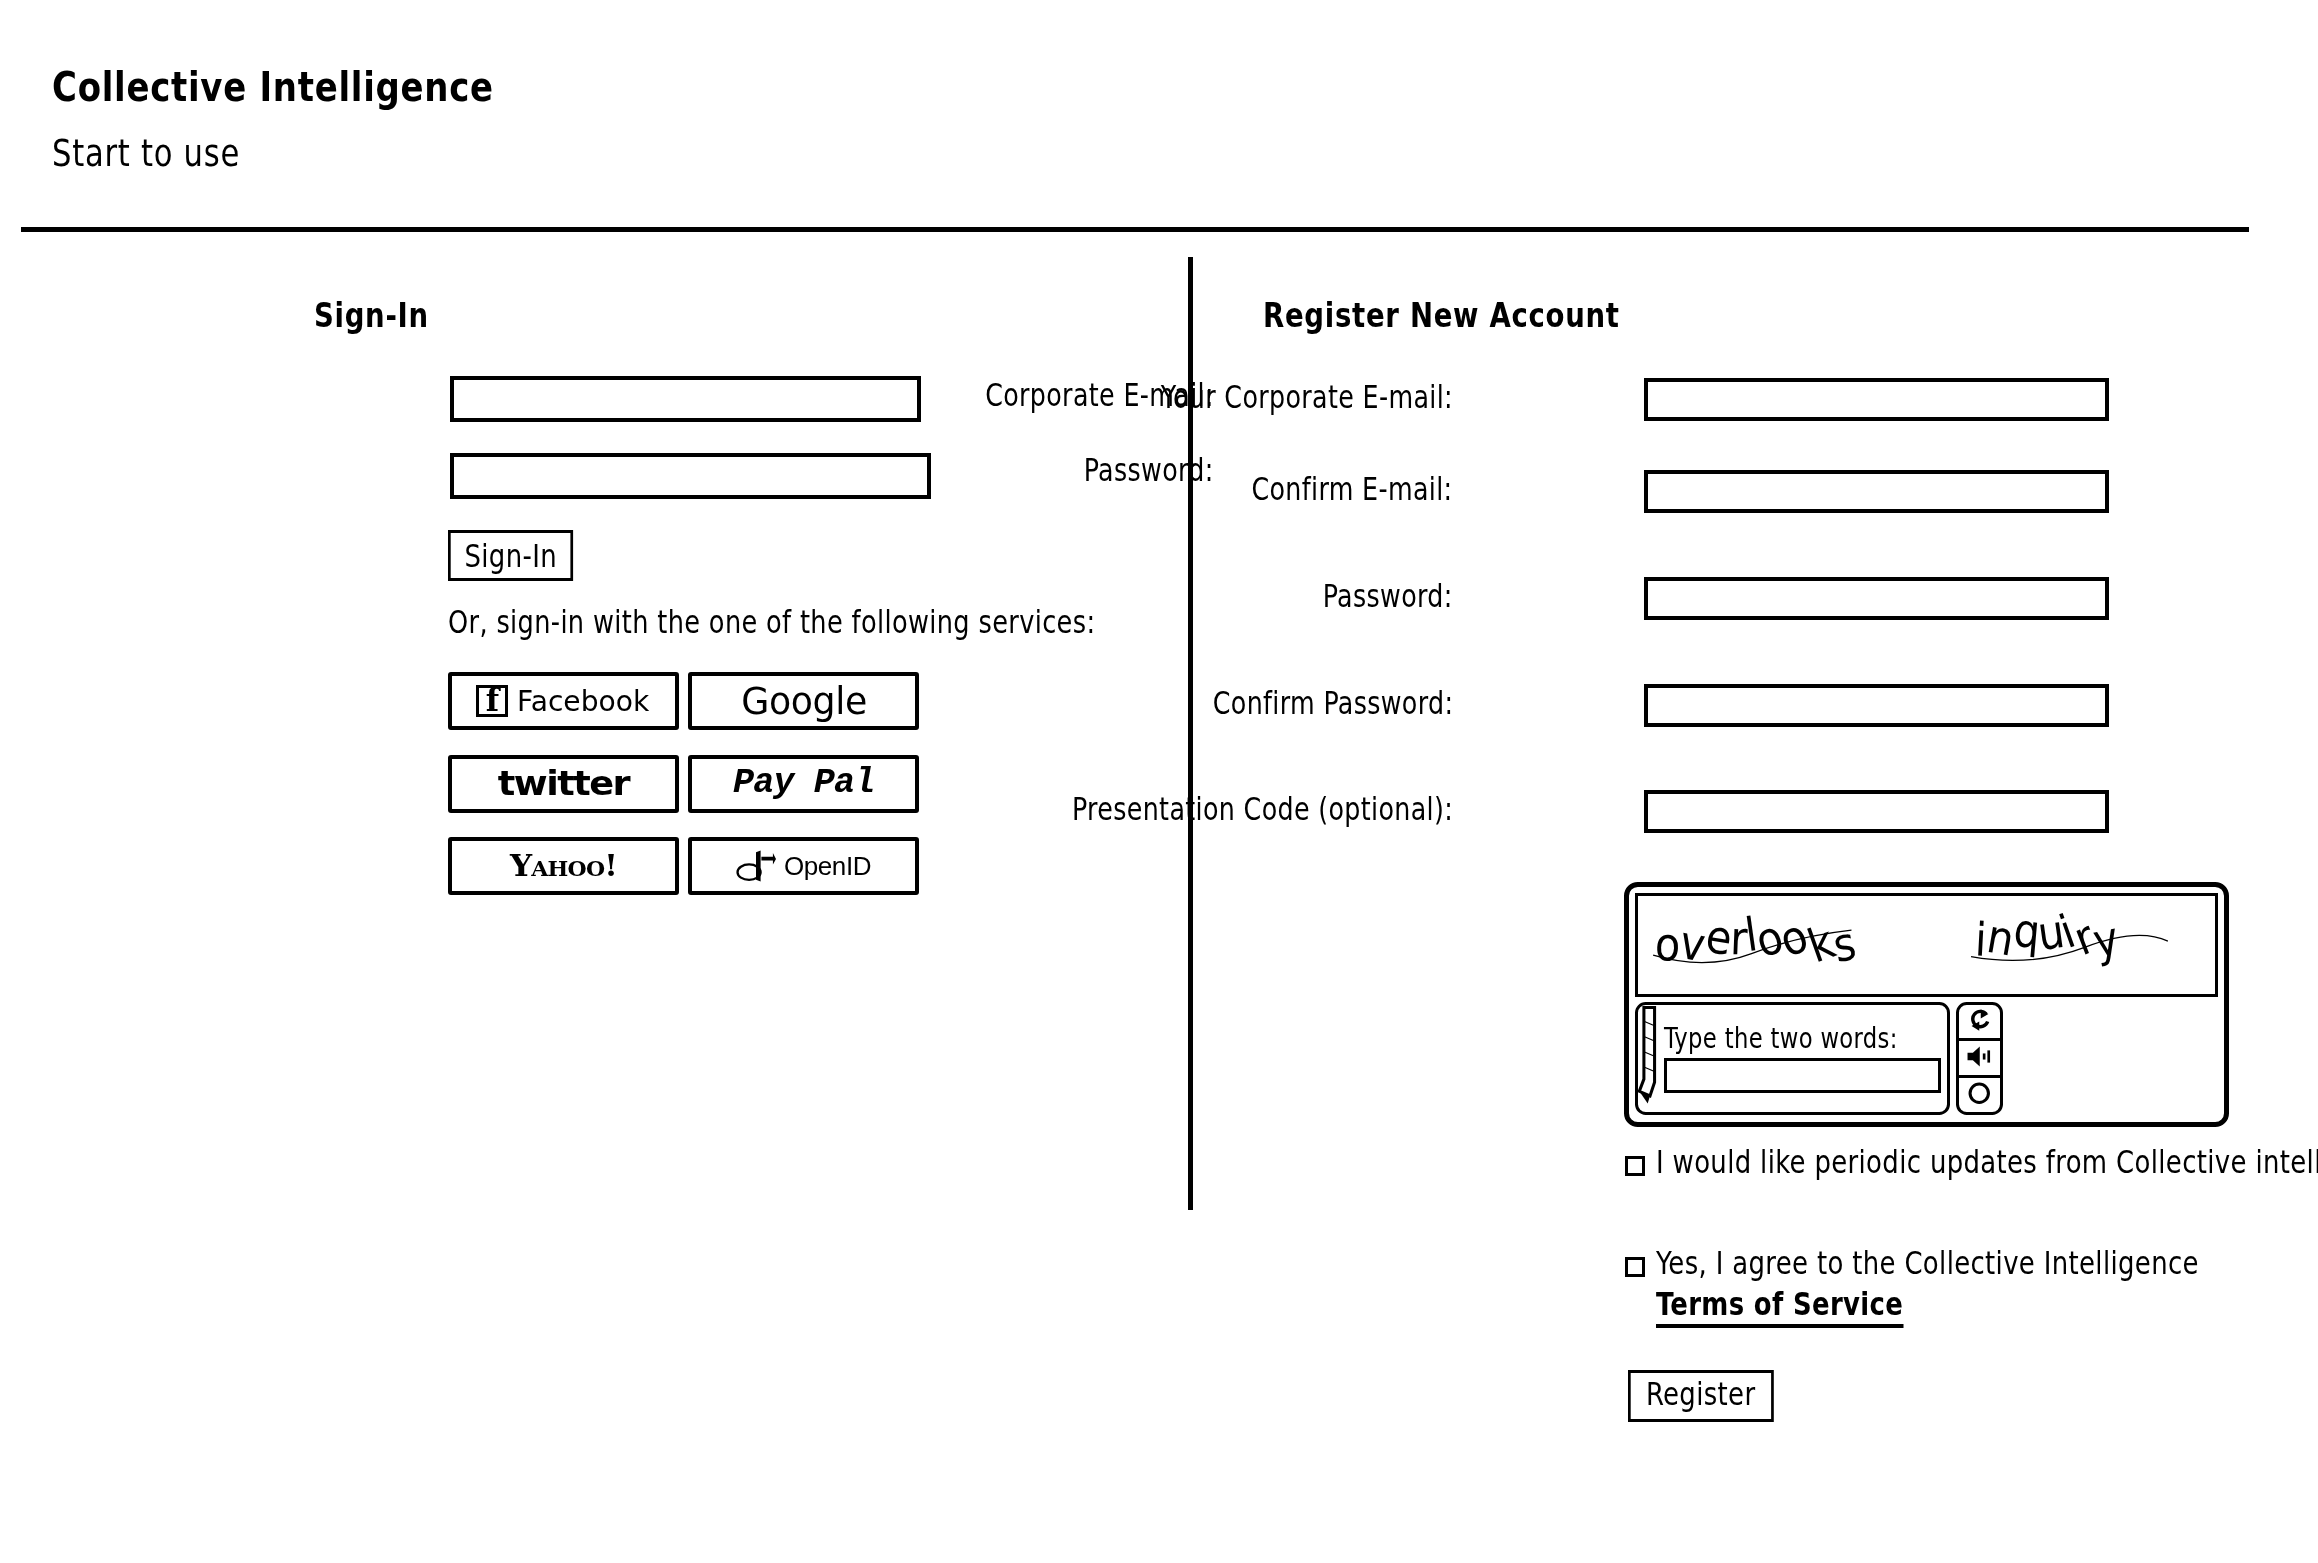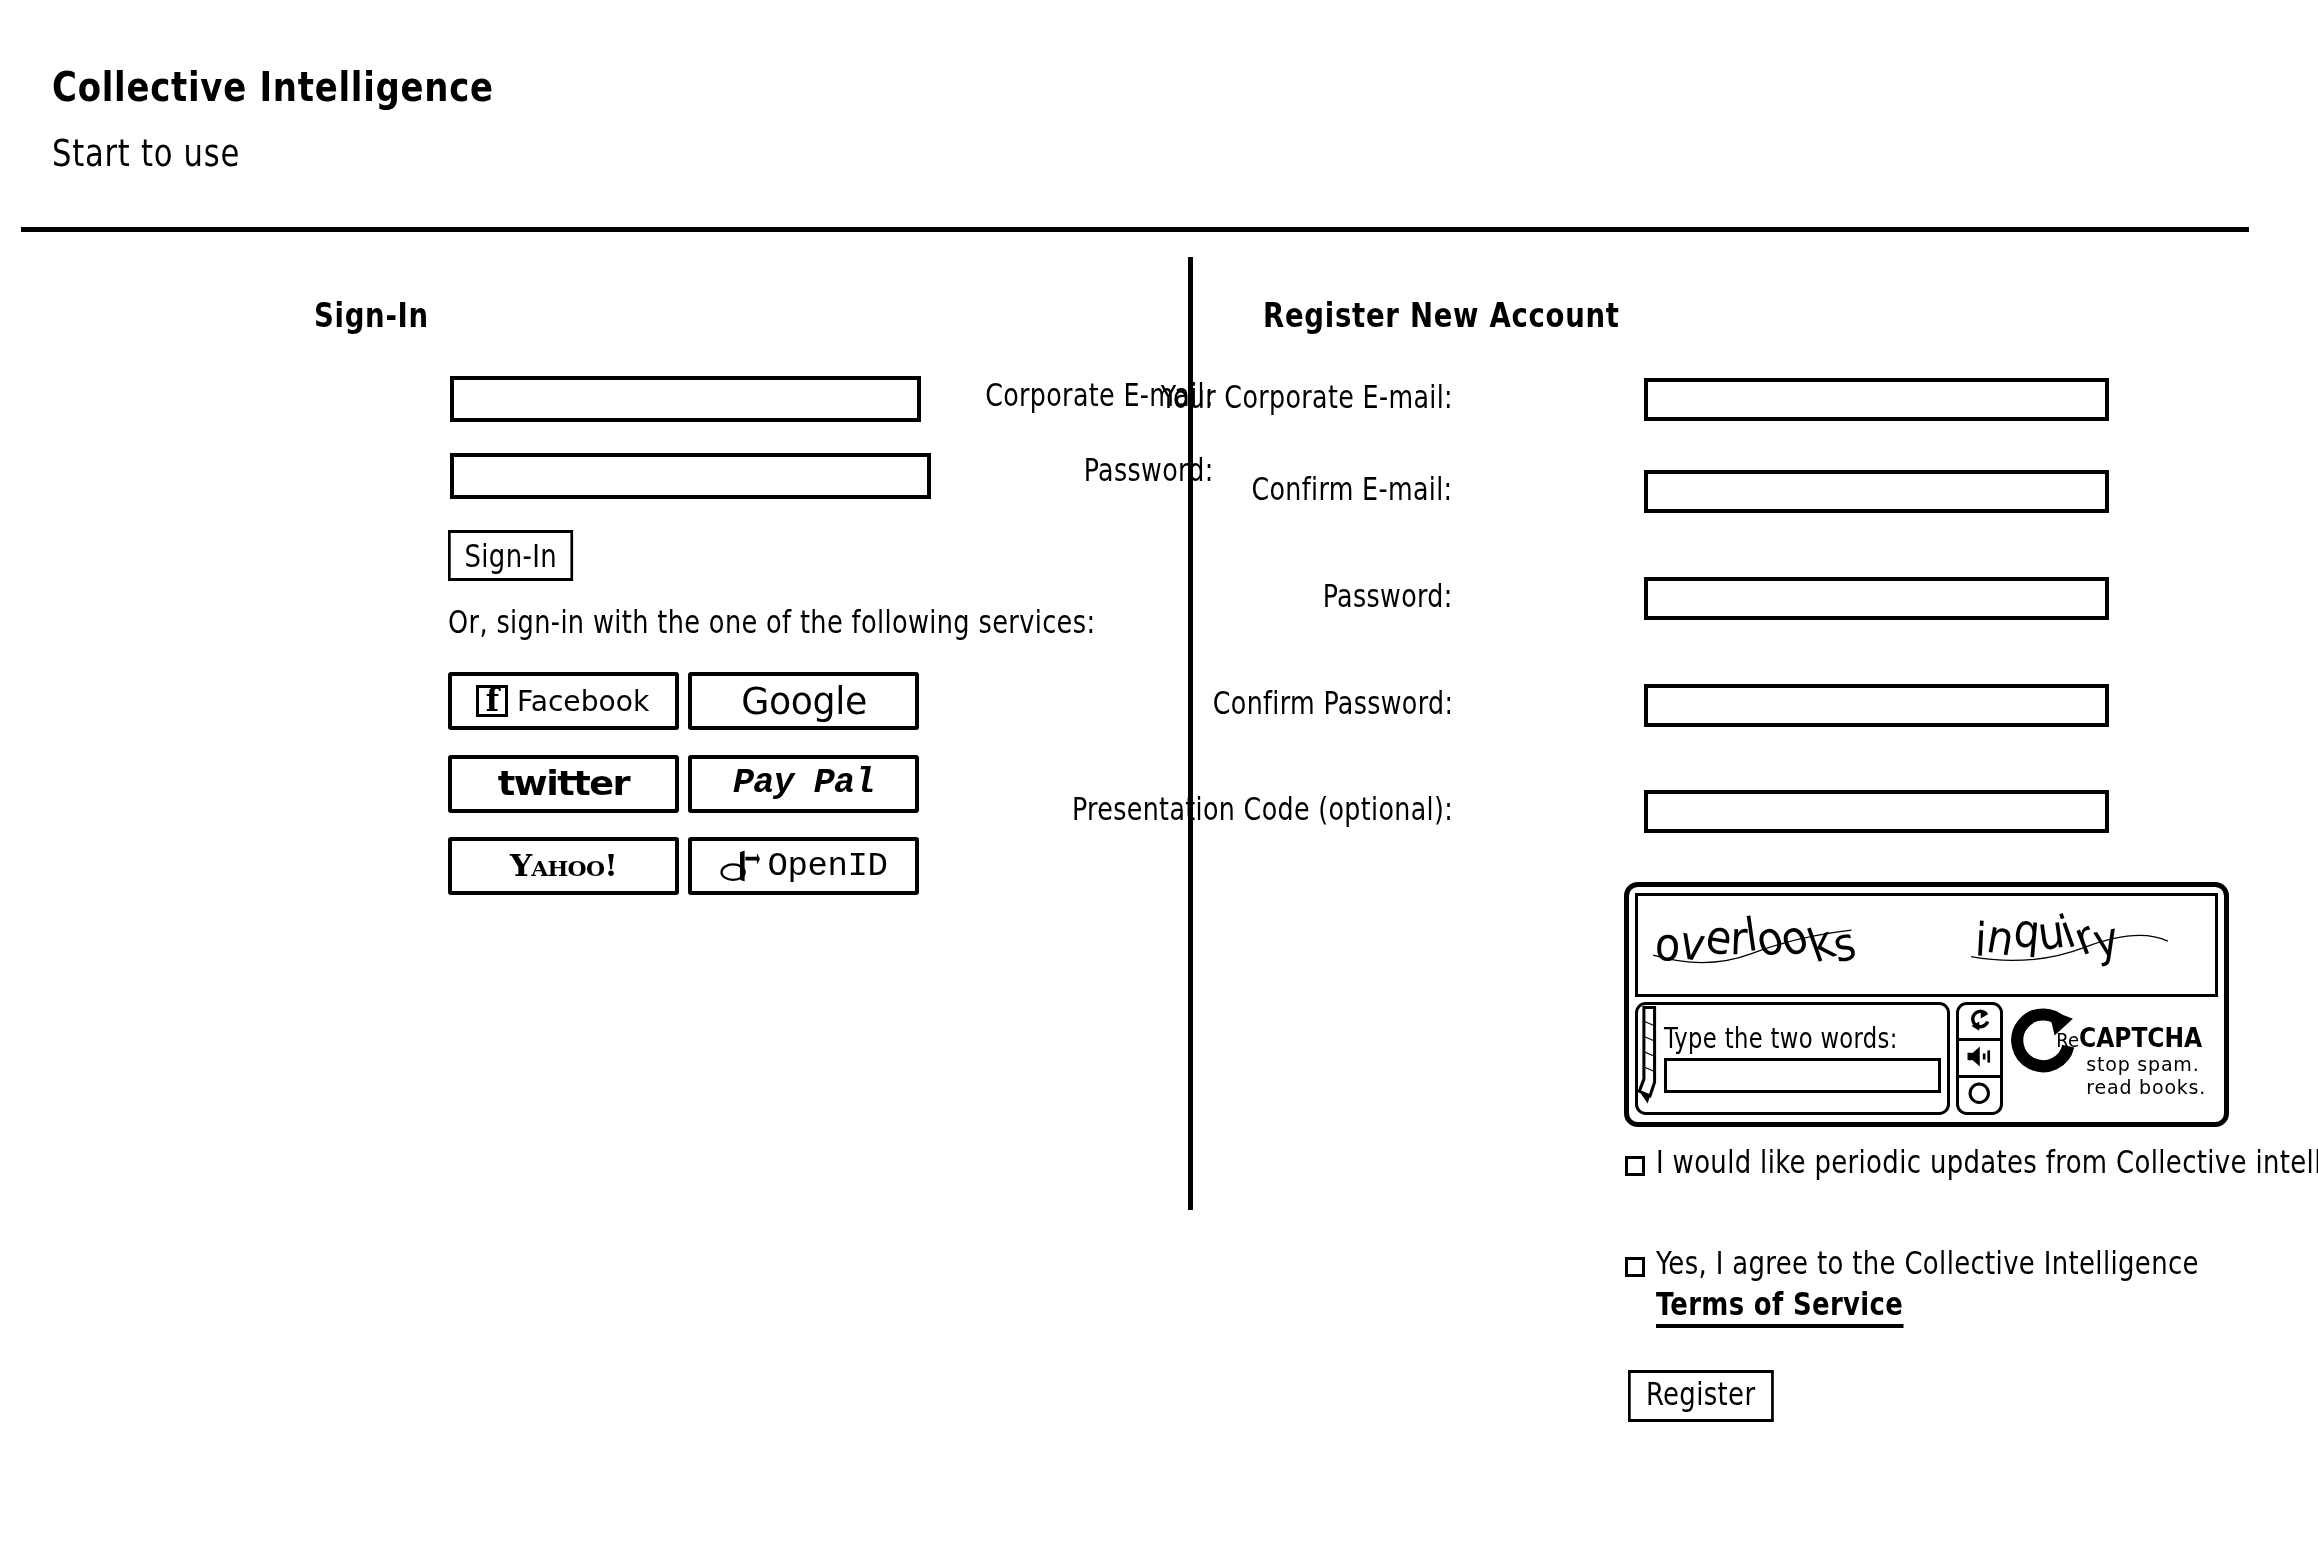--- a/index.html
+++ b/index.html
@@ -203,22 +203,22 @@
   }
   .brand-yahoo {
     font-family: "DejaVu Serif", "Liberation Serif", serif;
     font-size: 31px;
     font-weight: 700;
     font-variant: small-caps;
     letter-spacing: -0.8px;
     transform: scaleY(0.95);
   }
   .brand-openid {
-    font-family: Liberation Mono, monospace;
-    font-size: 34px;
+    font-family: Liberation Sans, sans-serif;
+    font-size: 26px;
     font-weight: 400;
     letter-spacing: -0.4px;
     margin-left: 7.7px;
   }
   .openid-mark { flex: 0 0 auto; display: flex; align-items: center; }
 
   
   .reg-label {
     position: absolute;
     right: 866px;
@@ -547,33 +547,20 @@
       </div>
       <div class="captcha-ctrl">
         <span>
           <svg width="24.5" height="24.5" viewBox="0 0 32 32" aria-hidden="true">
             <circle cx="16" cy="16" r="12" fill="none" stroke="#000" stroke-width="4"></circle>
           </svg>
         </span>
       </div>
     </div>
 
-    <div id="recaptcha-brand">
-      <svg id="recaptcha-logo-c" viewBox="0 0 96 96" aria-hidden="true">
-        <path d="M72 26 A34 34 0 1 0 78 54" fill="none" stroke="#000" stroke-width="16"></path>
-        <path d="M52 6 L84 18 L60 40 Z" fill="#000"></path>
-      </svg>
-      <div id="recaptcha-wordmark">
-        <span id="recaptcha-re">Re</span><span id="recaptcha-captcha">CAPTCHA</span>
-      </div>
-      <div id="recaptcha-tagline">
-        <div>stop spam.</div>
-        <div>read books.</div>
-      </div>
-    </div>
 
   </div>
 </div>
 
 <div class="check-row" id="check-row-updates">
   <span class="checkbox"></span>
   <span class="sk check-text">I would like periodic updates from Collective intelligence</span>
 </div>
 
 <div class="check-row" id="check-row-terms">

